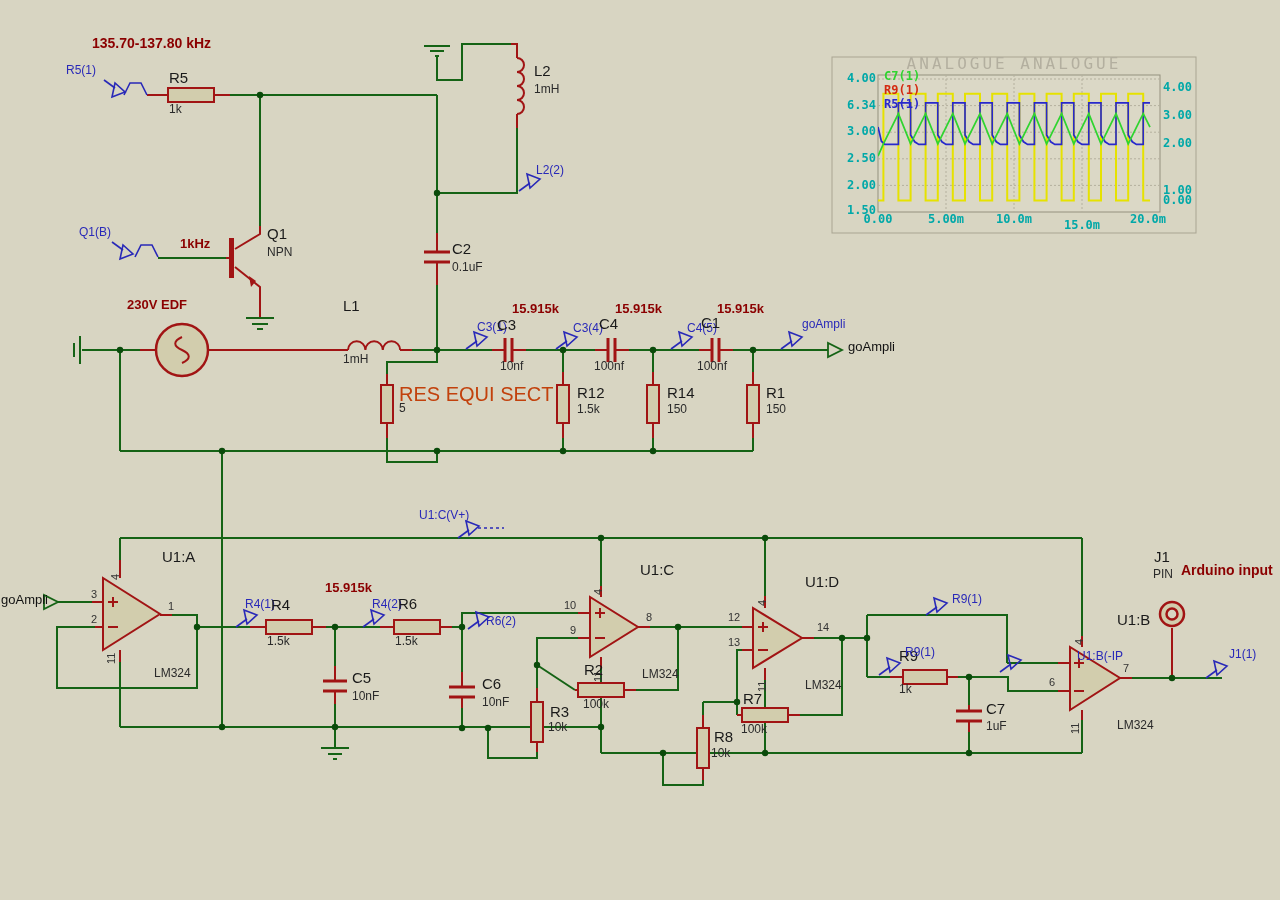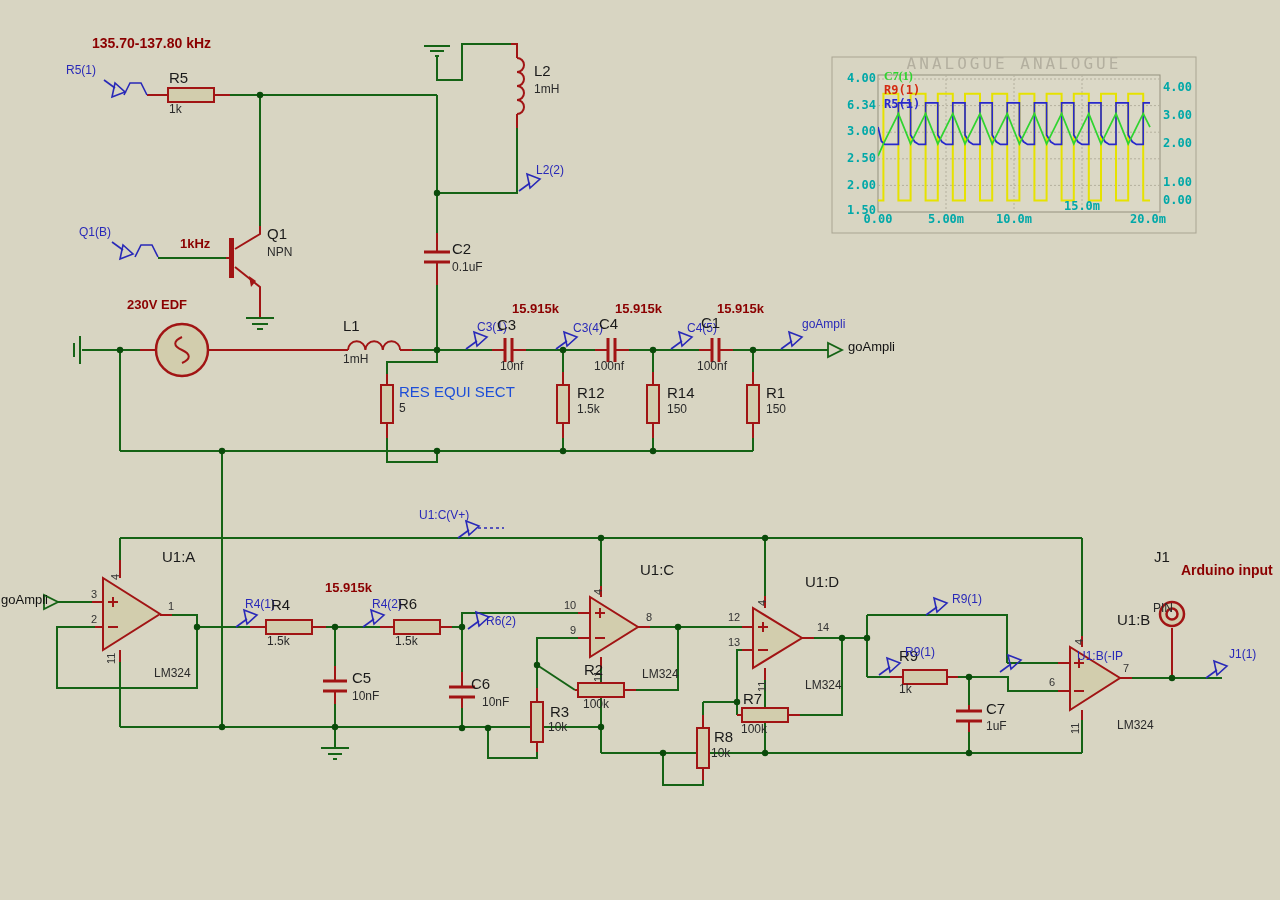--- a/index.html
+++ b/index.html
@@ -1,21 +1,21 @@
 <!DOCTYPE html>
 <html><head>
 <meta charset="utf-8">
 <style>
   html,body{margin:0;padding:0}
   body{width:1280px;height:900px;background:#d8d5c2;position:relative;overflow:hidden;
        font-family:"Liberation Sans",sans-serif}
   svg{position:absolute;left:0;top:0}
   .lb{position:absolute;white-space:pre;line-height:1.05}
   .ref{font-size:15px;color:#1a1a1a}
-  .big{font-size:15px;color:#1d4ed8}
+  .big{font-size:20px;color:#c2410c}
   .val{font-size:12px;color:#2a2a2a}
   .blue{font-size:12px;color:#2929b8}
   .redb{font-size:13px;font-weight:bold;color:#8b0000}
   .freq{font-size:14px}
   .term{font-size:13px;color:#111}
   .pin{font-size:11px;color:#333}
   .pinv{font-size:11px;color:#333;transform:rotate(-90deg);transform-origin:0 0}
   .mono{font-family:"DejaVu Sans Mono",monospace}
   .ctitle{font-size:16px;letter-spacing:3px;color:#b3af9f;text-align:center;width:364px}
   .ctick{font-size:12px;font-weight:bold;color:#00a8a8}
@@ -227,21 +227,21 @@
 <div class="lb ref" style="left:534px;top:63px">L2</div>
 <div class="lb val" style="left:534px;top:83px">1mH</div>
 <div class="lb blue" style="left:536px;top:164px">L2(2)</div>
 <div class="lb blue" style="left:79px;top:226px">Q1(B)</div>
 <div class="lb redb" style="left:180px;top:237px">1kHz</div>
 <div class="lb ref" style="left:267px;top:226px">Q1</div>
 <div class="lb val" style="left:267px;top:246px">NPN</div>
 <div class="lb redb" style="left:127px;top:298px">230V EDF</div>
 <div class="lb ref" style="left:452px;top:241px">C2</div>
 <div class="lb val" style="left:452px;top:261px">0.1uF</div>
-<div class="lb ref" style="left:343px;top:318px">L1</div>
+<div class="lb ref" style="left:343px;top:298px">L1</div>
 <div class="lb val" style="left:343px;top:353px">1mH</div>
 <div class="lb big" style="left:399px;top:384px">RES EQUI SECT</div>
 <div class="lb val" style="left:399px;top:402px">5</div>
 <div class="lb redb" style="left:512px;top:302px">15.915k</div>
 <div class="lb redb" style="left:615px;top:302px">15.915k</div>
 <div class="lb redb" style="left:717px;top:302px">15.915k</div>
 <div class="lb blue" style="left:477px;top:321px">C3(1)</div>
 <div class="lb ref" style="left:497px;top:317px">C3</div>
 <div class="lb val" style="left:500px;top:360px">10nf</div>
 <div class="lb blue" style="left:573px;top:322px">C3(4)</div>
@@ -269,21 +269,21 @@
 <div class="lb blue" style="left:245px;top:598px">R4(1)</div>
 <div class="lb ref" style="left:271px;top:597px">R4</div>
 <div class="lb val" style="left:267px;top:635px">1.5k</div>
 <div class="lb redb" style="left:325px;top:581px">15.915k</div>
 <div class="lb blue" style="left:372px;top:598px">R4(2)</div>
 <div class="lb ref" style="left:398px;top:596px">R6</div>
 <div class="lb val" style="left:395px;top:635px">1.5k</div>
 <div class="lb blue" style="left:486px;top:615px">R6(2)</div>
 <div class="lb ref" style="left:352px;top:670px">C5</div>
 <div class="lb val" style="left:352px;top:690px">10nF</div>
-<div class="lb ref" style="left:471px;top:676px">C6</div>
+<div class="lb ref" style="left:482px;top:676px">C6</div>
 <div class="lb val" style="left:482px;top:696px">10nF</div>
 <div class="lb blue" style="left:419px;top:509px">U1:C(V+)</div>
 <div class="lb ref" style="left:640px;top:562px">U1:C</div>
 <div class="lb val" style="left:642px;top:668px">LM324</div>
 <div class="lb pin" style="left:564px;top:600px">10</div>
 <div class="lb pin" style="left:570px;top:625px">9</div>
 <div class="lb pin" style="left:646px;top:612px">8</div>
 <div class="lb pinv" style="left:593px;top:595px">4</div>
 <div class="lb pinv" style="left:593px;top:682px">11</div>
 <div class="lb ref" style="left:584px;top:662px">R2</div>
@@ -308,36 +308,36 @@
 <div class="lb ref" style="left:986px;top:701px">C7</div>
 <div class="lb val" style="left:986px;top:720px">1uF</div>
 <div class="lb blue" style="left:1077px;top:650px">U1:B(-IP</div>
 <div class="lb ref" style="left:1117px;top:612px">U1:B</div>
 <div class="lb val" style="left:1117px;top:719px">LM324</div>
 <div class="lb pin" style="left:1049px;top:677px">6</div>
 <div class="lb pin" style="left:1123px;top:663px">7</div>
 <div class="lb pinv" style="left:1074px;top:645px">4</div>
 <div class="lb pinv" style="left:1070px;top:734px">11</div>
 <div class="lb ref" style="left:1154px;top:549px">J1</div>
-<div class="lb val" style="left:1153px;top:602px">PIN</div>
+<div class="lb val" style="left:1153px;top:568px">PIN</div>
 <div class="lb redb freq" style="left:1181px;top:563px">Arduino input</div>
 <div class="lb blue" style="left:1229px;top:648px">J1(1)</div>
 
 <div class="lb mono ctitle" style="left:832px;top:56px">ANALOGUE ANALOGUE</div>
 <div class="lb mono ctick rt" style="left:842px;top:72px">4.00</div>
 <div class="lb mono ctick rt" style="left:842px;top:99px">6.34</div>
 <div class="lb mono ctick rt" style="left:842px;top:125px">3.00</div>
 <div class="lb mono ctick rt" style="left:842px;top:152px">2.50</div>
 <div class="lb mono ctick rt" style="left:842px;top:179px">2.00</div>
 <div class="lb mono ctick rt" style="left:842px;top:204px">1.50</div>
 <div class="lb mono ctick" style="left:1163px;top:81px">4.00</div>
 <div class="lb mono ctick" style="left:1163px;top:109px">3.00</div>
 <div class="lb mono ctick" style="left:1163px;top:137px">2.00</div>
-<div class="lb mono ctick" style="left:1163px;top:176px">1.00</div>
+<div class="lb mono ctick" style="left:1163px;top:184px">1.00</div>
 <div class="lb mono ctick" style="left:1163px;top:194px">0.00</div>
 <div class="lb mono ctick ctr" style="left:846px;top:213px">0.00</div>
 <div class="lb mono ctick ctr" style="left:914px;top:213px">5.00m</div>
 <div class="lb mono ctick ctr" style="left:982px;top:213px">10.0m</div>
-<div class="lb mono ctick ctr" style="left:1050px;top:200px">15.0m</div>
+<div class="lb mono ctick ctr" style="left:1050px;top:219px">15.0m</div>
 <div class="lb mono ctick ctr" style="left:1116px;top:213px">20.0m</div>
-<div class="lb mono lgd" style="left: 884px; top: 70px; color: rgb(47, 212, 47); font-family: Liberation Serif, serif;">C7(1)</div>
+<div class="lb mono lgd" style="left: 884px; top: 70px; color: rgb(47, 212, 47);">C7(1)</div>
 <div class="lb mono lgd" style="left: 884px; top: 84px; color: rgb(212, 42, 16);">R9(1)</div>
 <div class="lb mono lgd" style="left: 884px; top: 98px; color: rgb(40, 40, 204);">R5(1)</div>
 
 </body></html>

